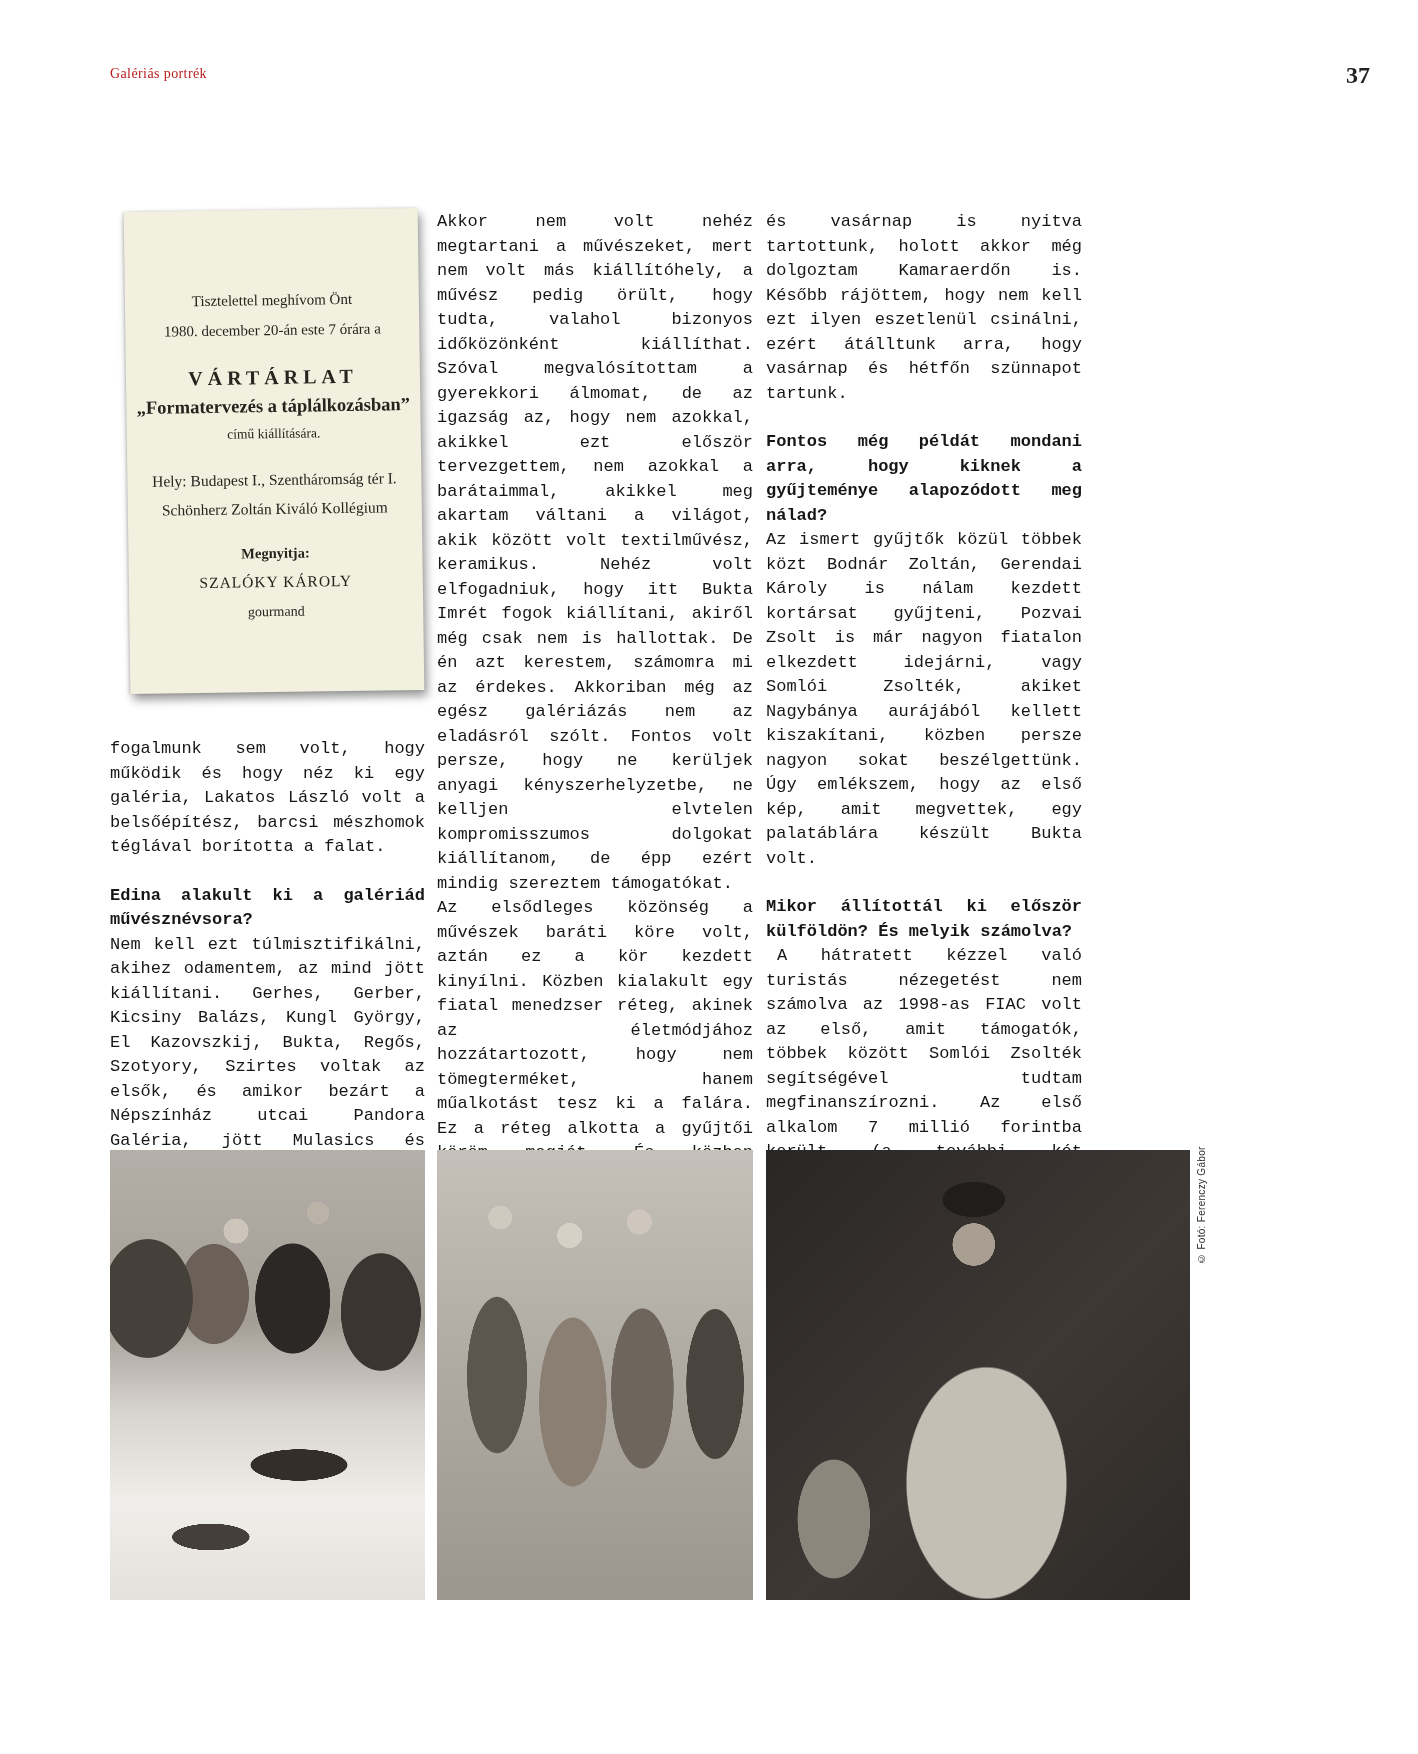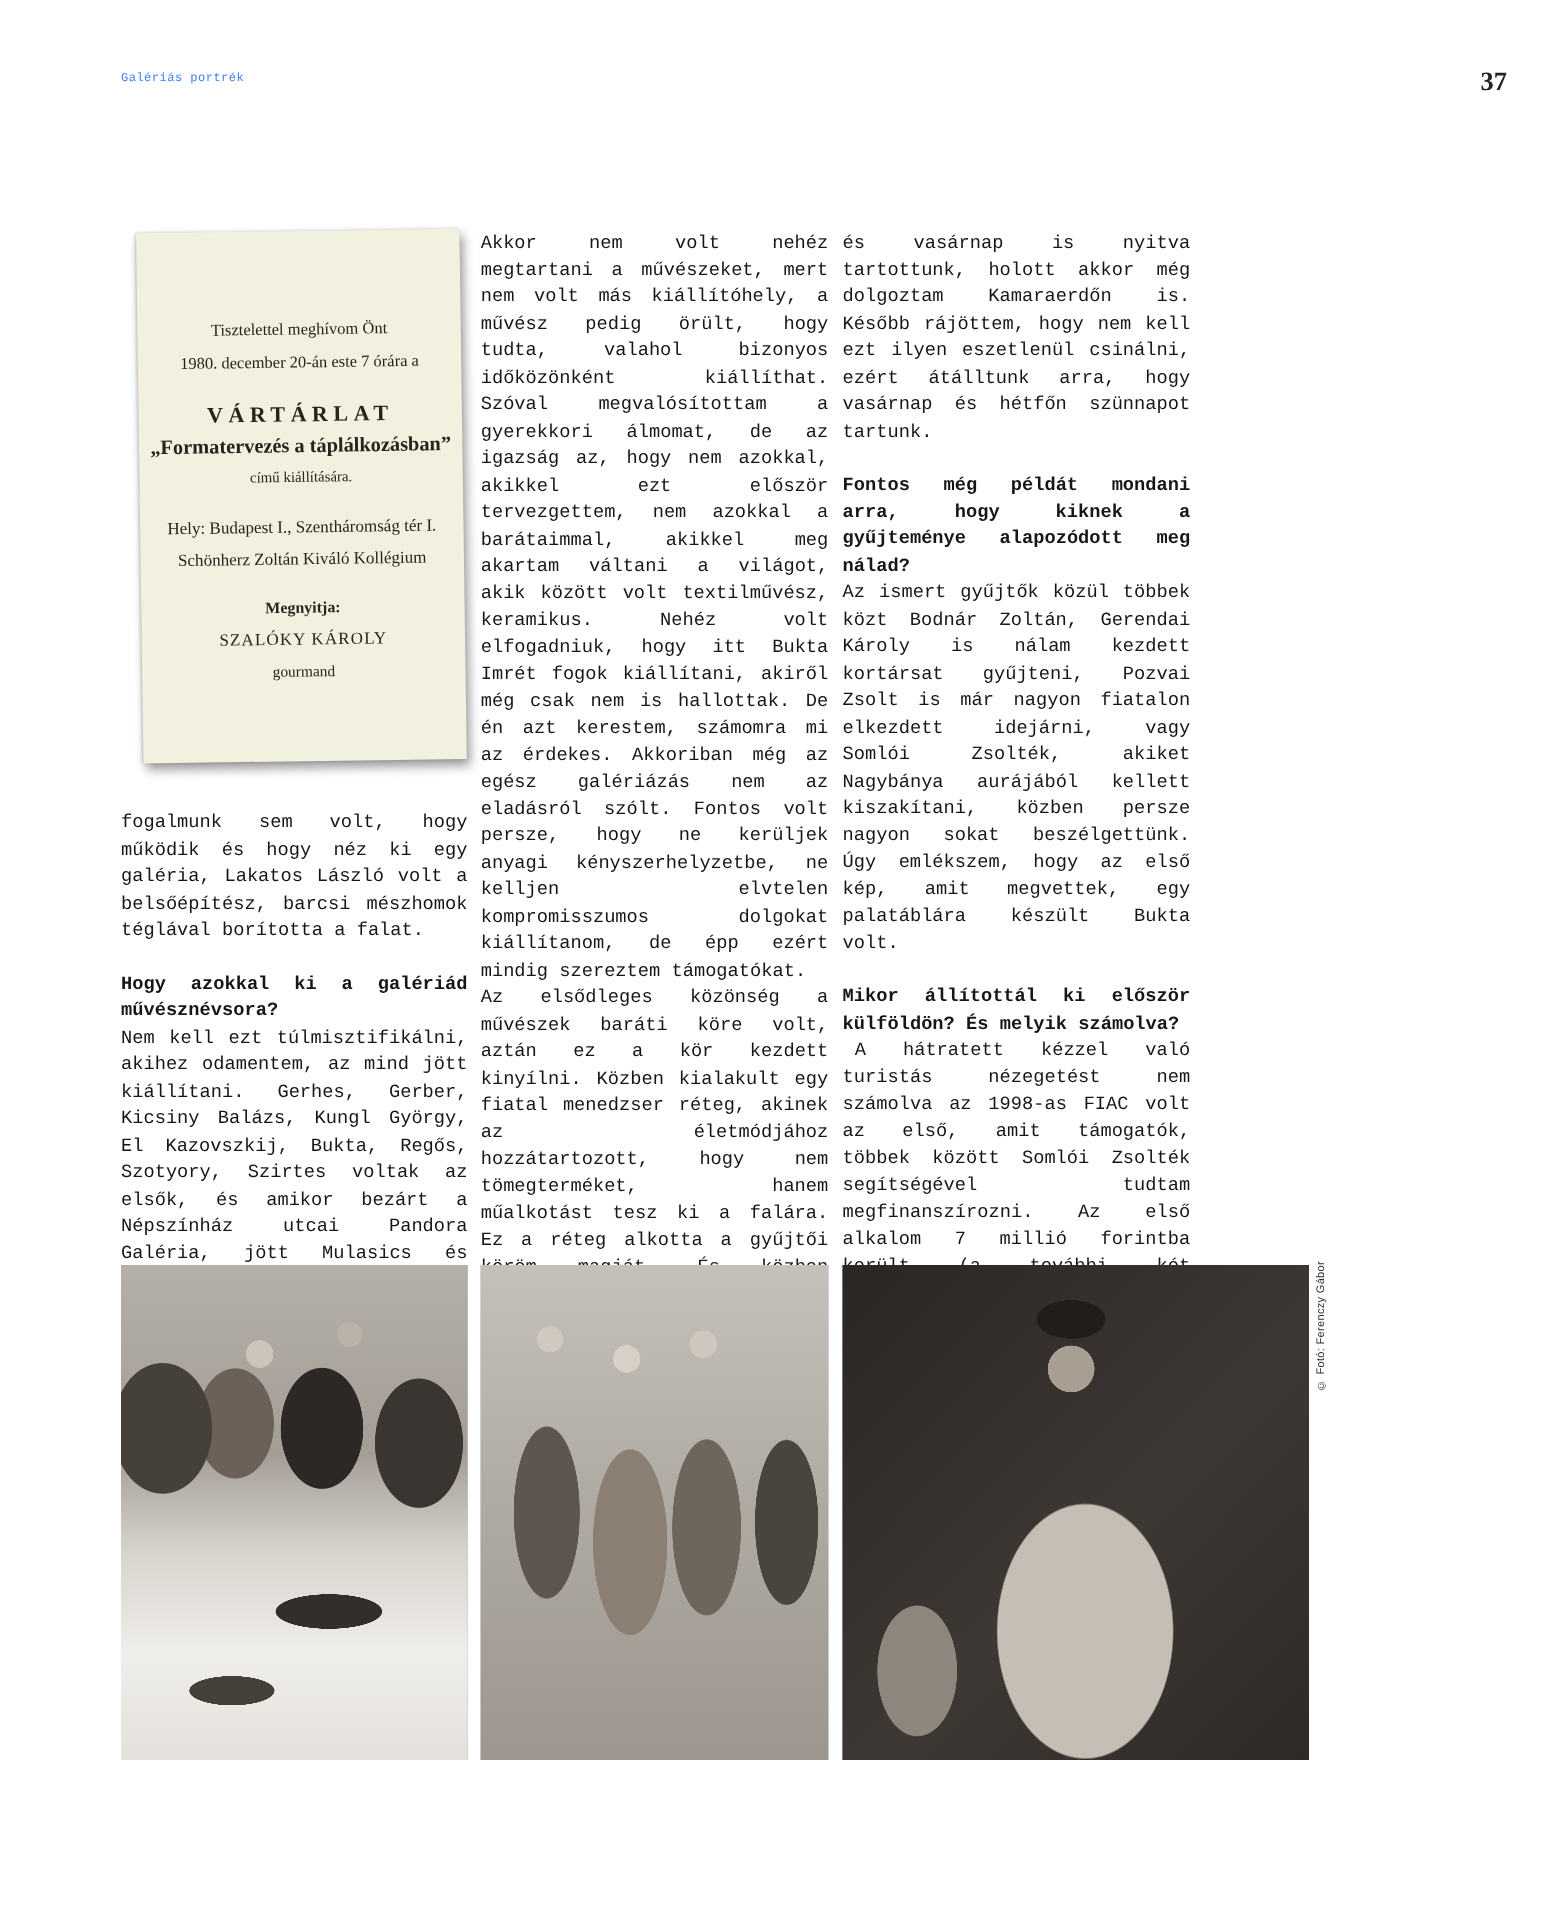--- a/index.html
+++ b/index.html
@@ -8,23 +8,23 @@
     position:relative;
     width:1418px; height:1754px;
     overflow:hidden;
     font-family:"Liberation Serif", serif;
     color:#1c1c1c;
   }
 
   
   .section-title {
     position:absolute; left:110px; top:66px;
-    font-family:Liberation Mono, monospace;
-    font-size:11px; font-weight:400; letter-spacing:0.4px;
-    color:#3b82f6;
+    font-family:Liberation Serif, serif;
+    font-size:14px; font-weight:400; letter-spacing:0.4px;
+    color:#b91c1c;
   }
   .page-number {
     position:absolute; right:48px; top:62px;
     font-family:Liberation Serif, serif;
     font-size:24px; font-weight:700; color:#222;
   }
 
   
   .card {
     position:absolute; left:127px; top:210px;
@@ -133,21 +133,21 @@
   <div class="c-note">című kiállítására.</div>
   <div class="c-loc1">Hely: Budapest I., Szentháromság tér I.</div>
   <div class="c-loc2">Schönherz Zoltán Kiváló Kollégium</div>
   <div class="c-open">Megnyitja:</div>
   <div class="c-name">SZALÓKY KÁROLY</div>
   <div class="c-desc">gourmand</div>
 </div>
 
 <div class="col col1">
   <p class="body">fogalmunk sem volt, hogy működik és hogy néz ki egy galéria, Lakatos László volt a belsőépítész, barcsi mészhomok téglával borította a falat.</p>
-  <p class="q">Hogy azokkal ki a galériád művésznévsora?</p>
+  <p class="q">Edina alakult ki a galériád művésznévsora?</p>
   <p class="body">Nem kell ezt túlmisztifikálni, akihez odamentem, az mind jött kiállítani. Gerhes, Gerber, Kicsiny Balázs, Kungl György, El Kazovszkij, Bukta, Regős, Szotyory, Szirtes voltak az elsők, és amikor bezárt a Népszínház utcai Pandora Galéria, jött Mulasics és Nádler. A galériát egyébként Bodóczky-kiállítással nyitottam. Tőle sokat tanultam, volt külföldi tapasztalata.</p>
 </div>
 
 <div class="col col2">
   <p class="body">Akkor nem volt nehéz megtartani a művészeket, mert nem volt más kiállítóhely, a művész pedig örült, hogy tudta, valahol bizonyos időközönként kiállíthat. Szóval megvalósítottam a gyerekkori álmomat, de az igazság az, hogy nem azokkal, akikkel ezt először tervezgettem, nem azokkal a barátaimmal, akikkel meg akartam váltani a világot, akik között volt textilművész, keramikus. Nehéz volt elfogadniuk, hogy itt Bukta Imrét fogok kiállítani, akiről még csak nem is hallottak. De én azt kerestem, számomra mi az érdekes. Akkoriban még az egész galériázás nem az eladásról szólt. Fontos volt persze, hogy ne kerüljek anyagi kényszerhelyzetbe, ne kelljen elvtelen kompromisszumos dolgokat kiállítanom, de épp ezért mindig szereztem támogatókat.</p>
   <p class="body">Az elsődleges közönség a művészek baráti köre volt, aztán ez a kör kezdett kinyílni. Közben kialakult egy fiatal menedzser réteg, akinek az életmódjához hozzátartozott, hogy nem tömegterméket, hanem műalkotást tesz ki a falára. Ez a réteg alkotta a gyűjtői köröm magját. És közben felnőtt nálam egy csomó fiatal művészettörténész, kurátor, mint például Csóka Edina, Erdős Ibolya, Böhler Nóra, Készman Józsi, egy kezemen meg sem tudom számolni őket. Szolgálatnak tekintettem az egészet, úgyhogy még szombaton</p>
 </div>
 
 <div class="col col3">
   <p class="body">és vasárnap is nyitva tartottunk, holott akkor még dolgoztam Kamaraerdőn is. Később rájöttem, hogy nem kell ezt ilyen eszetlenül csinálni, ezért átálltunk arra, hogy vasárnap és hétfőn szünnapot tartunk.</p>

